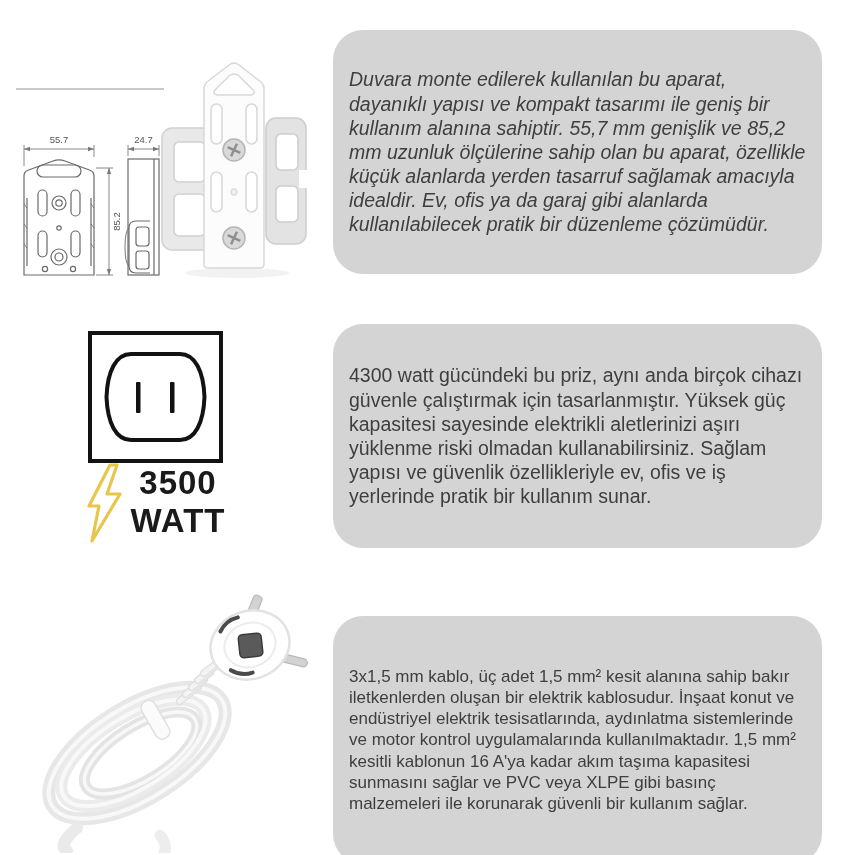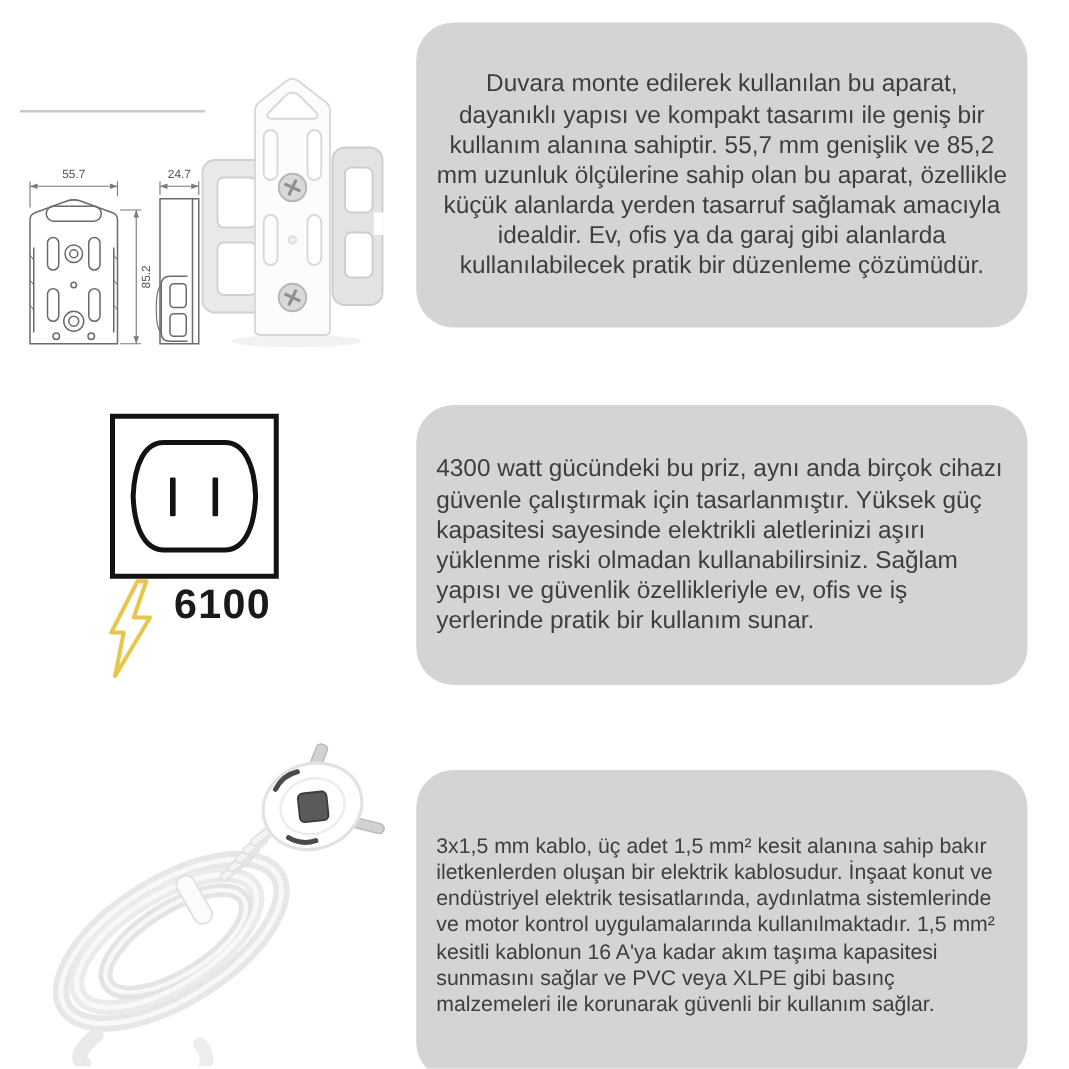--- a/index.html
+++ b/index.html
@@ -23,21 +23,21 @@
     border-radius: 30px;
     color: #3e3e3e;
     font-size: 19.5px;
     line-height: 1.24;
     font-weight: 500;
     padding: 14px 16px;
     display: flex;
     align-items: center;
   }
   .box p { width: 100%; }
-  .box-1 { top: 18px;  min-height: 244px; text-align: center; }
+  .box-1 { top: 30px;  min-height: 244px; text-align: left; font-style: italic; }
   .box-2 { top: 324px; min-height: 224px; text-align: left; }
   .box-3 { top: 616px; min-height: 248px; text-align: left; font-size: 17px; align-items: center; }
 
   
   .section-title {
     position: absolute;
     left: 16px; top: 54px;
     font-size: 23px;
     font-weight: bold;
     letter-spacing: 0.3px;
@@ -184,21 +184,22 @@
       <rect x="44" y="47" width="4.5" height="31" rx="1" fill="#121212"></rect>
       <rect x="78" y="47" width="4.5" height="31" rx="1" fill="#121212"></rect>
     </svg>
   </div>
 
   <svg class="abs" style="left:84px; top:462px; width:40px; height:82px;" viewBox="0 0 40 82">
     <path d="M26,3 L5,44 H15 L8,79 L36,32 H23 L33,3 Z" fill="none" stroke="#e8c64b" stroke-width="3.2" stroke-linejoin="round"></path>
   </svg>
 
   <div class="watt-block">
-    <div>6100</div>
+    <div>3500</div>
+    <div>WATT</div>
   </div>
 
   <div class="box box-2">
     <p>4300 watt gücündeki bu priz, aynı anda birçok cihazı güvenle çalıştırmak için tasarlanmıştır. Yüksek güç kapasitesi sayesinde elektrikli aletlerinizi aşırı yüklenme riski olmadan kullanabilirsiniz. Sağlam yapısı ve güvenlik özellikleriyle ev, ofis ve iş yerlerinde pratik bir kullanım sunar.</p>
   </div>
 
   <svg class="abs" style="left:22px; top:583px; width:295px; height:270px;" viewBox="0 0 295 270">
     <g fill="none" stroke-linecap="round">
 
       <g transform="rotate(-32 115 170)">

